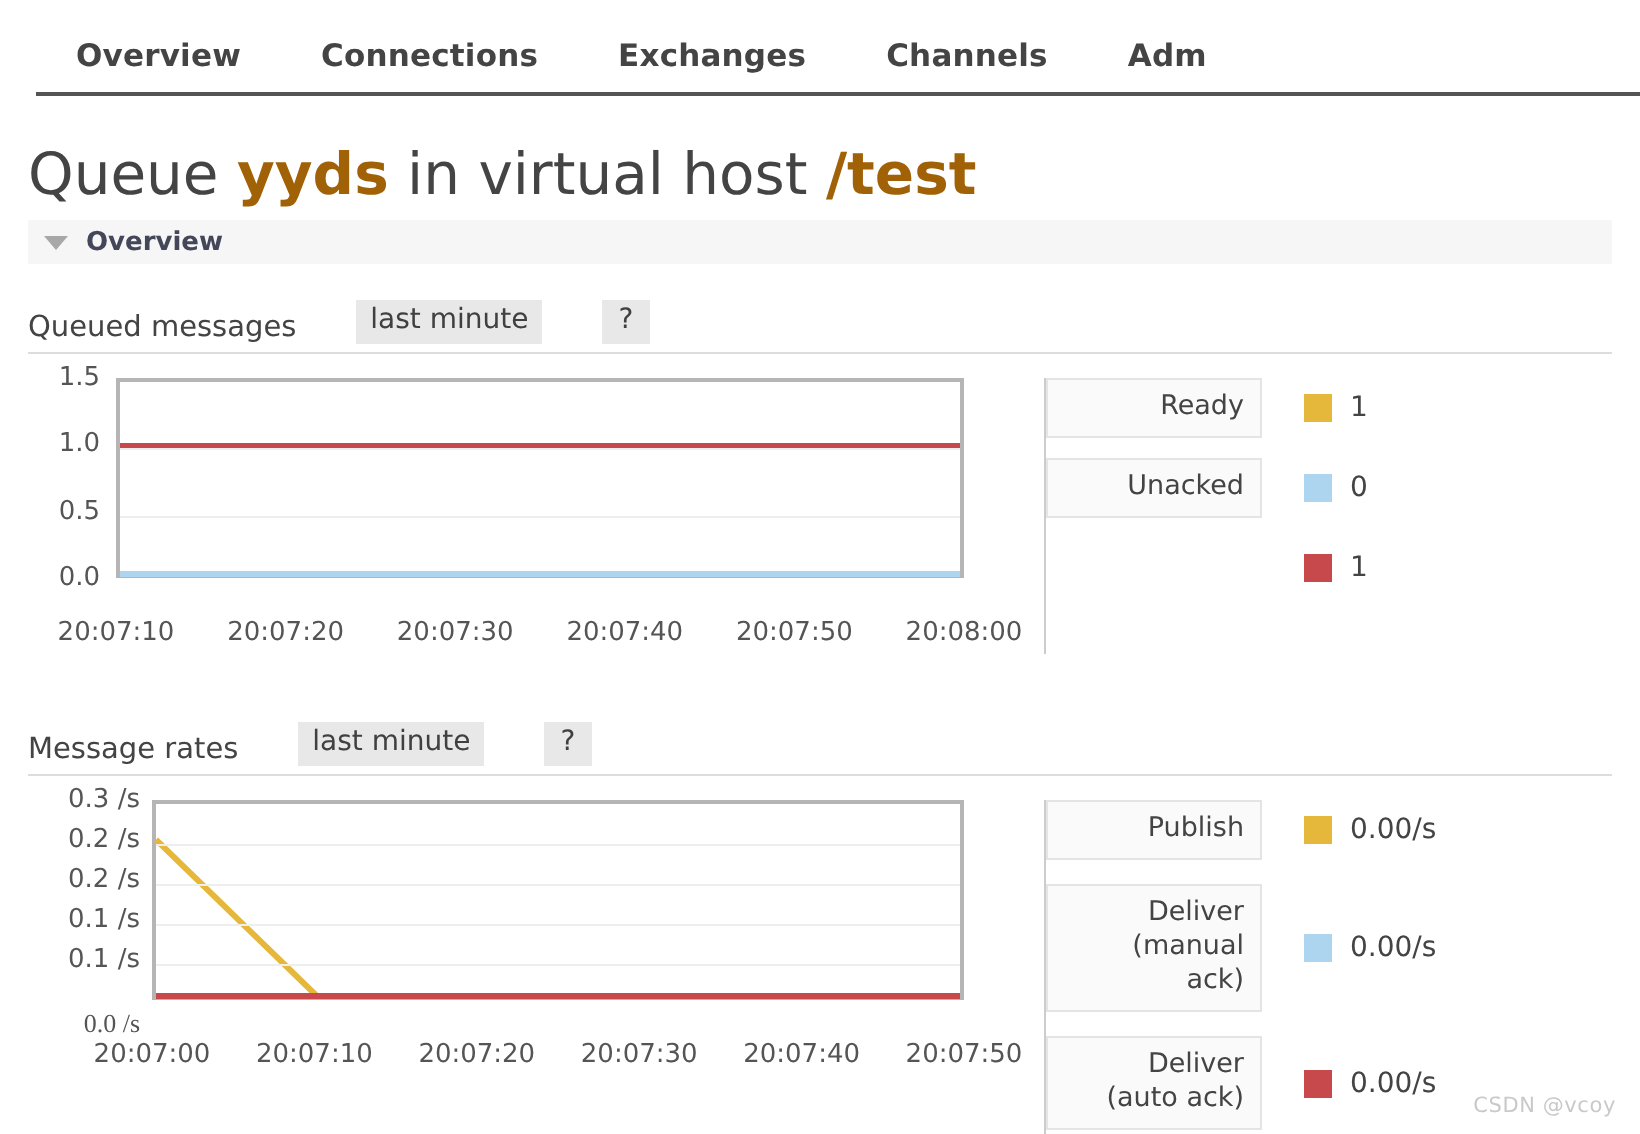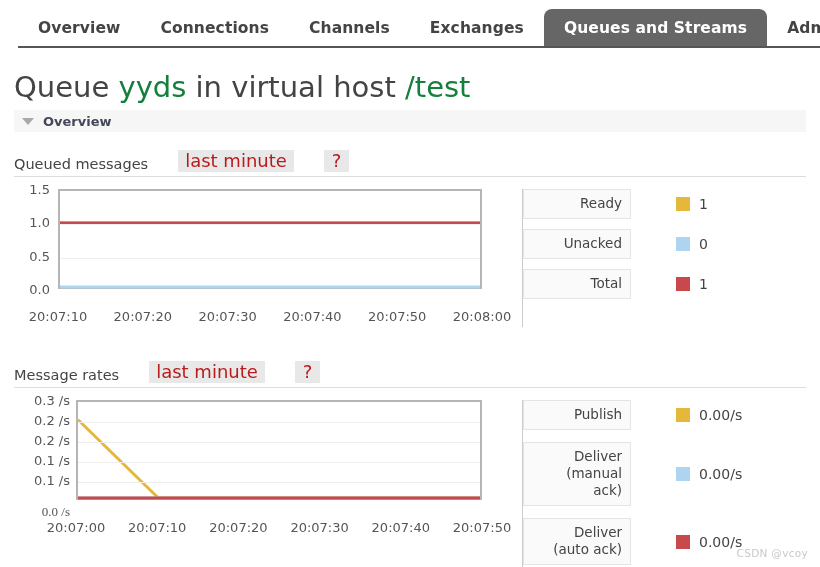--- a/index.html
+++ b/index.html
@@ -52,22 +52,22 @@
   
   .page-title {
     margin: 22px 0 0 14px;
     font-size: 29px;
     font-weight: normal;
     color: #444444;
     line-height: 34px;
     white-space: nowrap;
   }
   .page-title b {
-    font-weight: normal;
-    color: #15803d;
+    font-weight: bold;
+    color: #a16207;
   }
 
   
   .section-head {
     margin: 6px 14px 0 14px;
     background: #f6f6f6;
     height: 22px;
     display: flex;
     align-items: center;
     padding-left: 8px;
@@ -96,22 +96,22 @@
     border-bottom: 1px solid #dddddd;
     padding-bottom: 4px;
     gap: 23px;
   }
   .chart-head .ctitle {
     font-size: 14.5px;
     color: #444444;
     margin-right: 7px;
   }
   .chip {
-    font-size: 18px;
-    color: #b91c1c;
+    font-size: 14px;
+    color: #404040;
     background: #e8e8e8;
     padding: 3px 7px 4px 7px;
     line-height: 15px;
     cursor: pointer;
   }
   .chip.help {
     margin-left: 7px;
     padding: 3px 8px 4px 8px;
   }
 
@@ -173,21 +173,21 @@
     overflow: visible;
   }
 
   
   .legend {
     display: flex;
     margin-left: 40px;
     border-left: 1px solid #cccccc;
     padding-left: 0;
   }
-  .legend-inner { display: flex; gap: 24px; }
+  .legend-inner { display: flex; }
   .names-col { width: 108px; }
   .vals-col { margin-left: 21px; }
   .name-box {
     border: 1px solid #e4e4e4;
     background: #fafafa;
     color: #444444;
     font-size: 13.5px;
     text-align: right;
     padding: 5px 8px 6px 8px;
     box-sizing: border-box;
@@ -214,23 +214,22 @@
     color: #c9c9c9;
     letter-spacing: 0.3px;
   }
 </style>
 </head>
 <body>
 
 <div class="nav">
   <div class="nav-tab">Overview</div>
   <div class="nav-tab">Connections</div>
+  <div class="nav-tab">Exchanges</div>
   <div class="nav-tab">Channels</div>
-  <div class="nav-tab">Exchanges</div>
-  <div class="nav-tab active">Queues and Streams</div>
   <div class="nav-tab">Adm</div>
   <div class="nav-rule"></div>
 </div>
 
 <h1 class="page-title"><span>Queue </span><b>yyds</b><span> in virtual host </span><b>/test</b></h1>
 
 <div class="section-head">
   <span class="tri"></span>
   <span class="lbl">Overview</span>
 </div>
@@ -267,21 +266,20 @@
           <span style="left: 383.2px;">20:07:50</span>
           <span style="left: 468px;">20:08:00</span>
         </div>
     </div>
 
     <div class="legend">
       <div class="legend-inner">
         <div class="names-col" id="q-names">
             <div class="name-box" style="margin-bottom: 10px;">Ready</div>
             <div class="name-box" style="margin-bottom: 10px;">Unacked</div>
-            <div class="name-box" style="margin-bottom: 10px;">Total</div>
           </div>
         <div class="vals-col" id="q-vals">
             <div class="val-row" style="height: 30px; margin-bottom: 10px;">
               <span class="swatch" style="background: rgb(229, 183, 59);"></span>
               <span>1</span>
             </div>
             <div class="val-row" style="height: 30px; margin-bottom: 10px;">
               <span class="swatch" style="background: rgb(174, 213, 240);"></span>
               <span>0</span>
             </div>

